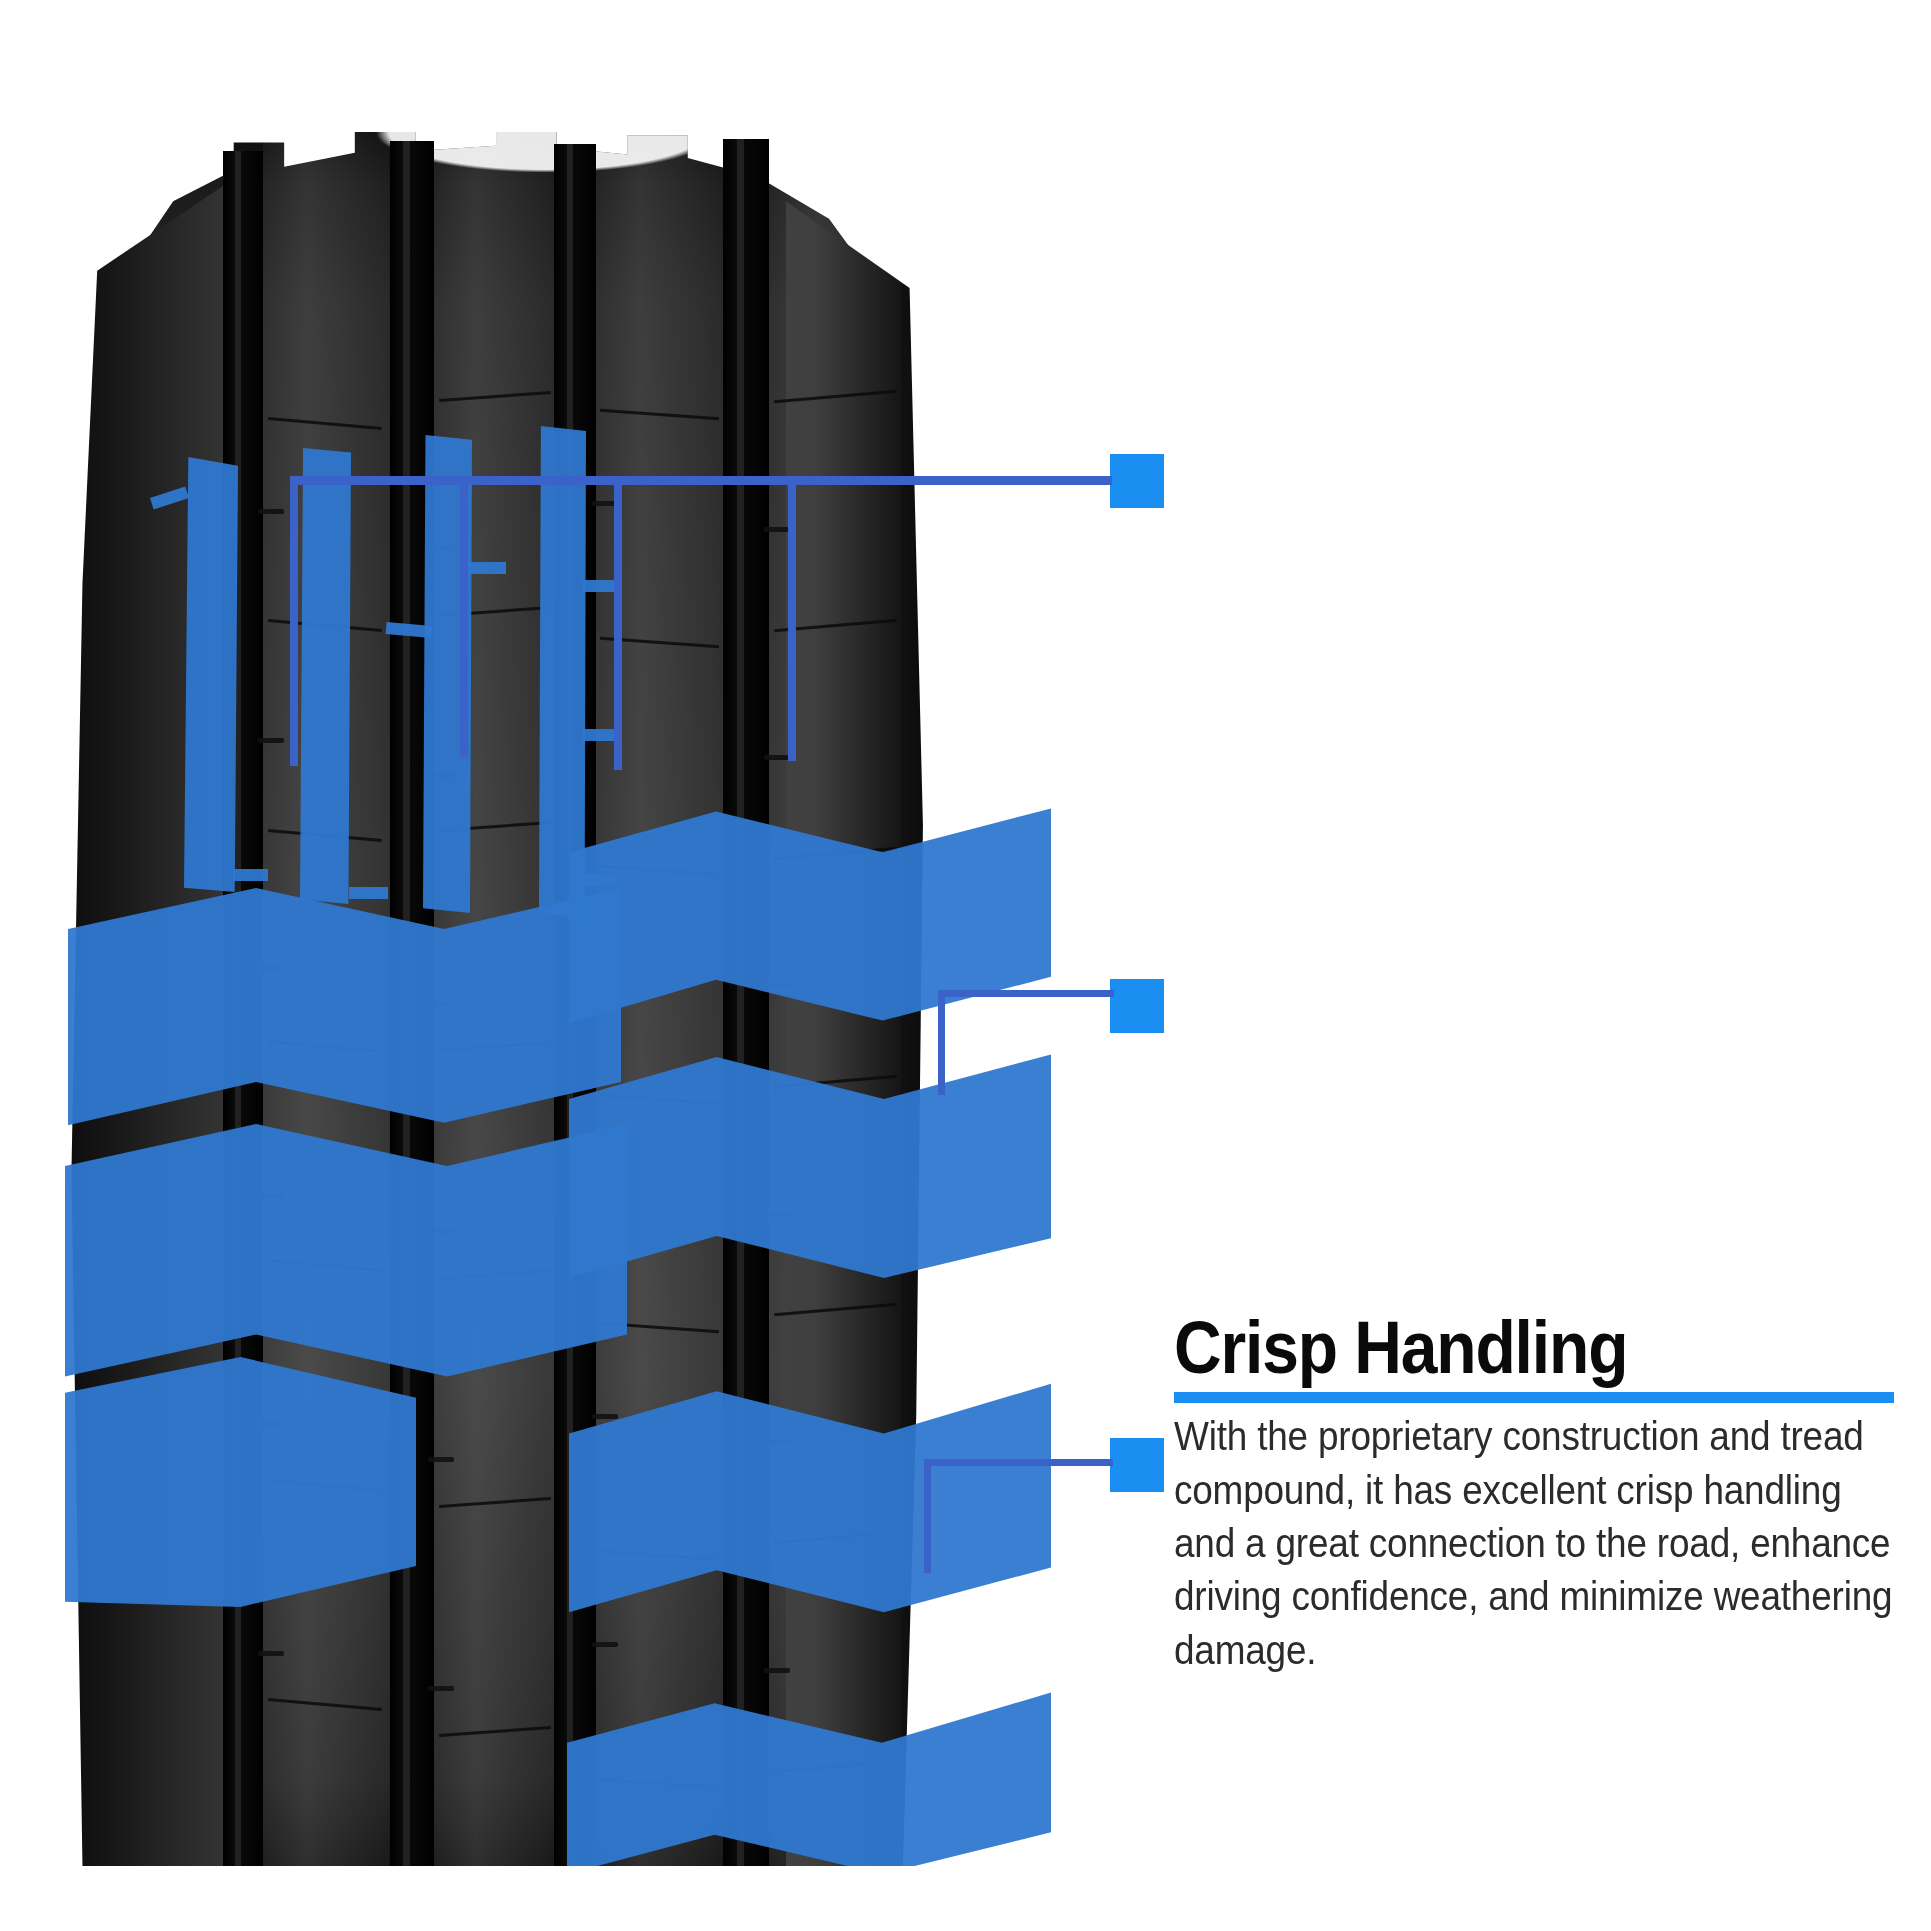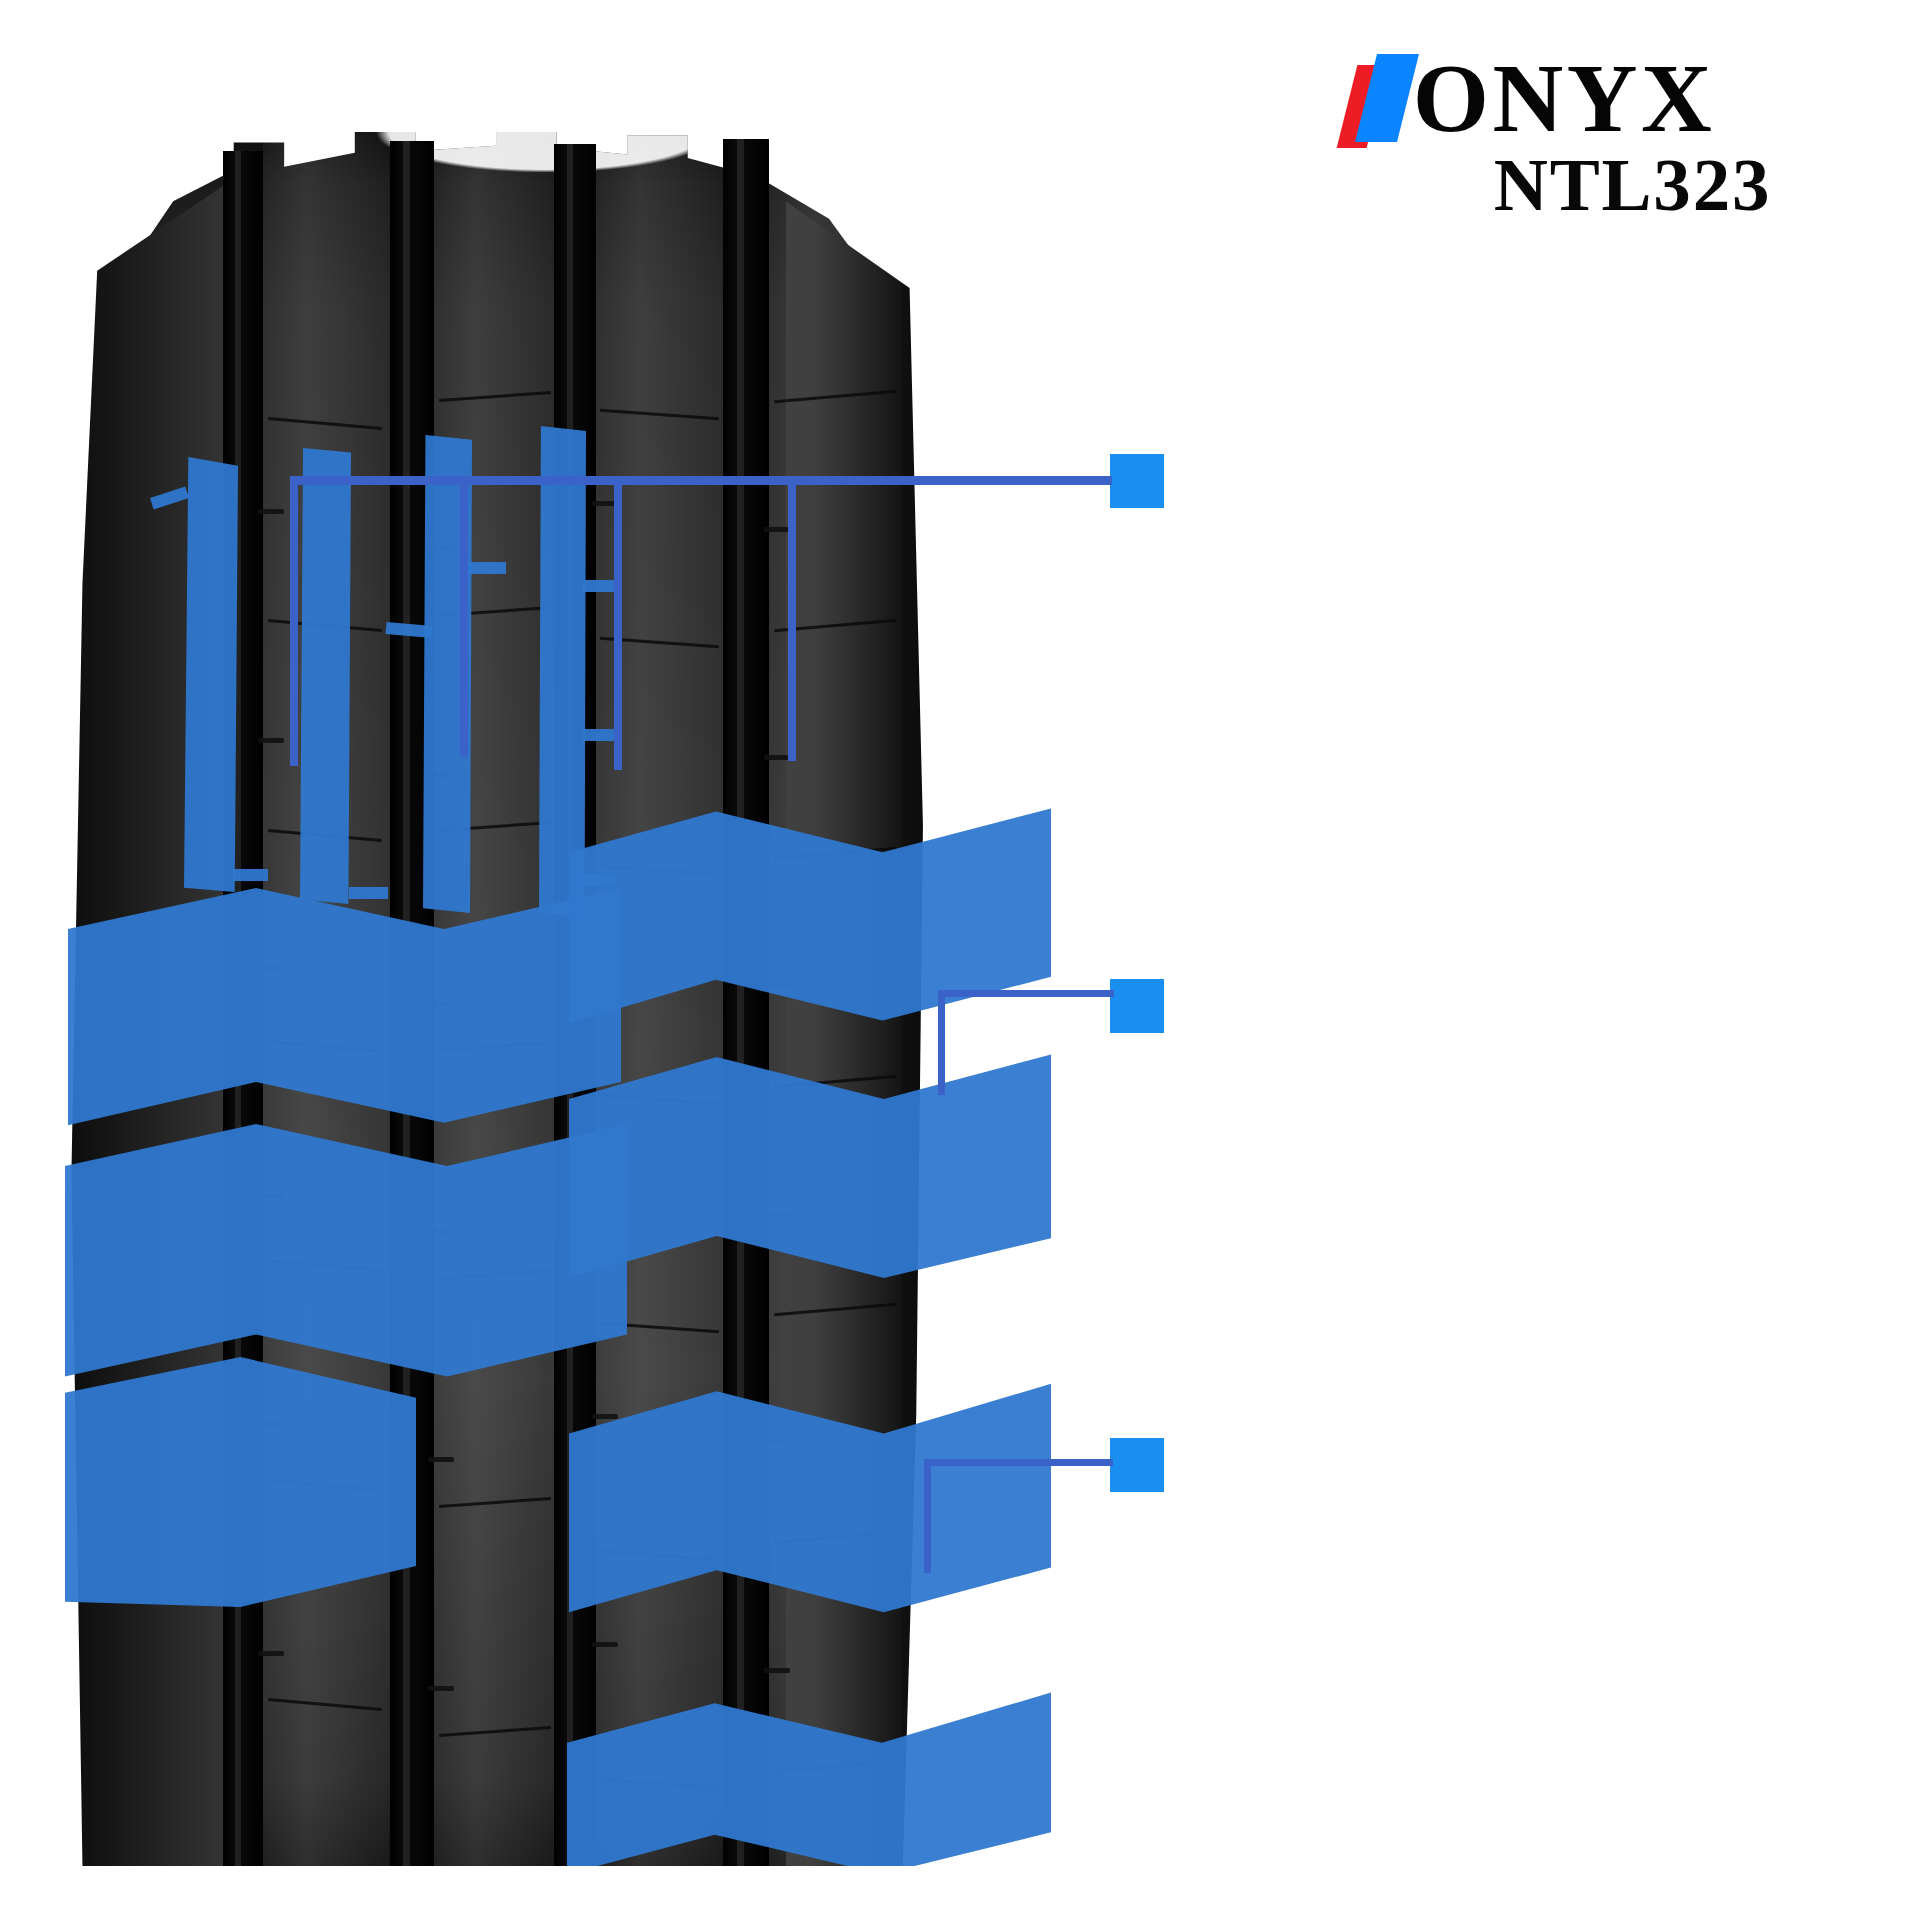--- a/index.html
+++ b/index.html
@@ -198,41 +198,36 @@
 
     <div class="hl-band" style="left:527px;top:1233px;width:492px;height:263px;
          clip-path:polygon(0 26%, 30% 10%, 64% 26%, 100% 6%, 100% 76%, 64% 94%, 30% 78%, 0 94%);"></div>
     <div class="hl-band" style="left:23px;top:1225px;width:351px;height:255px;
          clip-path:polygon(0 14%, 50% 0%, 100% 16%, 100% 82%, 50% 98%, 0 96%);"></div>
 
     <div class="hl-band" style="left:525px;top:1545px;width:492px;height:219px;
          clip-path:polygon(0 30%, 30% 12%, 64% 30%, 100% 6%, 100% 70%, 64% 90%, 30% 72%, 0 90%);"></div>
   </div>
 
-  <div class="logo-block">
-    <div class="logo-row">
-      <div class="logo-mark">
-        <div class="slash-red"></div>
-        <div class="slash-blue"></div>
-      </div>
-      <div class="logo-word">ONYX</div>
-    </div>
-    <div class="logo-model">NTL323</div>
-  </div>
 
   <div class="marker" style="left:1110px;top:454px;"></div>
 
   <div class="conn" style="left:290px;top:476px;width:822px;height:8.8px;"></div>
   <div class="conn" style="left:290px;top:476px;width:8px;height:290px;"></div>
   <div class="conn" style="left:460px;top:476px;width:8px;height:281px;"></div>
   <div class="conn" style="left:614px;top:476px;width:8px;height:294px;"></div>
   <div class="conn" style="left:788px;top:476px;width:8px;height:285px;"></div>
 
   <div class="marker" style="left:1110px;top:979px;"></div>
   <div class="conn" style="left:938px;top:990px;width:176px;height:7px;"></div>
   <div class="conn" style="left:938px;top:990px;width:7px;height:105px;"></div>
 
+  <div class="panel" style="top:1312px;">
+    <h2>Crisp Handling</h2>
+    <div class="rule"></div>
+    <p>With the proprietary construction and tread compound, it has excellent crisp handling and a great connection to the road, enhance driving confidence, and minimize weathering damage.</p>
+  </div>
   <div class="marker" style="left:1110px;top:1438px;"></div>
   <div class="conn" style="left:924px;top:1459px;width:189px;height:7px;"></div>
   <div class="conn" style="left:924px;top:1459px;width:7px;height:114px;"></div>
 
 </div>
 
 
 </body></html>

